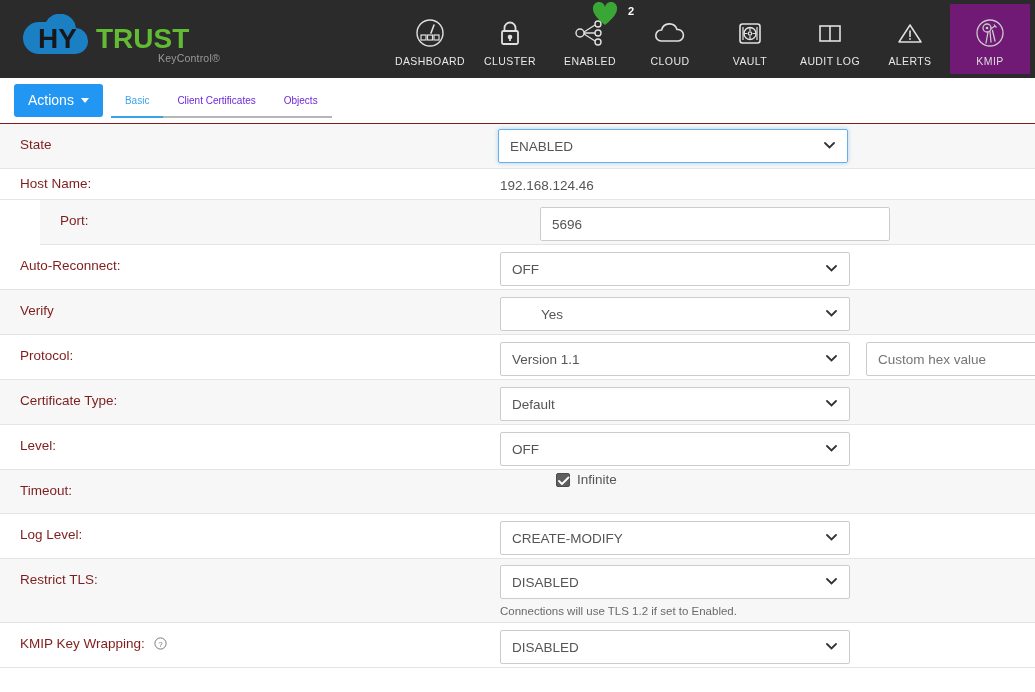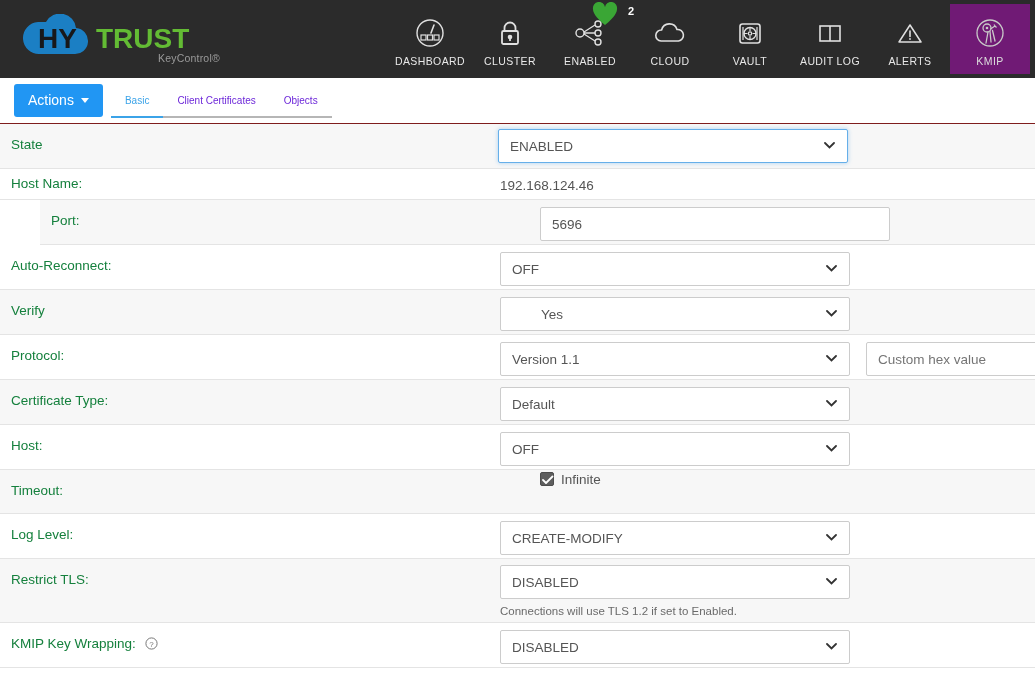--- a/index.html
+++ b/index.html
@@ -129,23 +129,23 @@
     width: 1035px;
   }
   .row.odd  { background: #f7f7f7; }
   .row.even { background: #ffffff; }
   .row-inner {
     display: flex;
     align-items: flex-start;
   }
   .lbl {
     width: 500px;
-    padding-left: 11px;
+    padding-left: 20px;
     font-size: 13.5px;
-    color: #15803d;
+    color: #7f1d1d;
     flex: 0 0 500px;
   }
   .field { flex: 1; position: relative; }
 
   .ctl-select, .ctl-input {
     width: 350px;
     height: 34px;
     border: 1px solid #cccccc;
     border-radius: 2px;
     background: #ffffff;
@@ -188,21 +188,21 @@
     display: flex; align-items: center;
     font-family: "Liberation Sans", sans-serif;
   }
 
   .hint {
     font-size: 11.5px;
     color: #6a6a6a;
     margin-top: 6px;
   }
 
-  .cb-line { display: flex; align-items: flex-start; padding-top: 2px; }
+  .cb-line { display: flex; align-items: center; padding-top: 2px; margin-left: 16px; }
   .cb {
     width: 14px; height: 14px;
     background: #5e5e5e;
     border: 1px solid #4d4d4d;
     border-radius: 2px;
     position: relative;
     margin-right: 7px;
     flex: 0 0 14px;
   }
   .cb svg { position: absolute; left: 1px; top: 2px; }
@@ -453,21 +453,21 @@
                 <path d="M1 1 L5.5 5.5 L10 1" stroke="#333" stroke-width="1.8" fill="none" stroke-linecap="round"></path>
               </svg>
           </span>
         </div>
       </div>
     </div>
   </div>
 
   <div class="row even" style="height:45px;">
     <div class="row-inner" style="padding-top:13px;">
-      <div class="lbl">Host:</div>
+      <div class="lbl">Level:</div>
       <div class="field">
         <div class="ctl-select" style="margin-top:-6px;">
           <span>OFF</span>
           <span class="chev">
             <svg width="11" height="7" viewBox="0 0 11 7">
                 <path d="M1 1 L5.5 5.5 L10 1" stroke="#333" stroke-width="1.8" fill="none" stroke-linecap="round"></path>
               </svg>
           </span>
         </div>
       </div>

